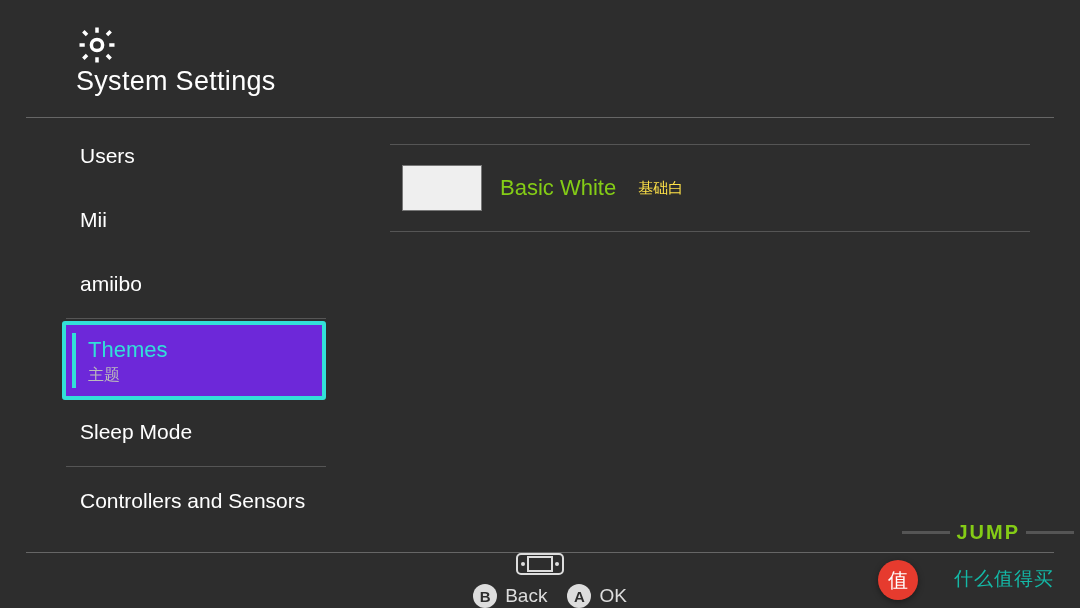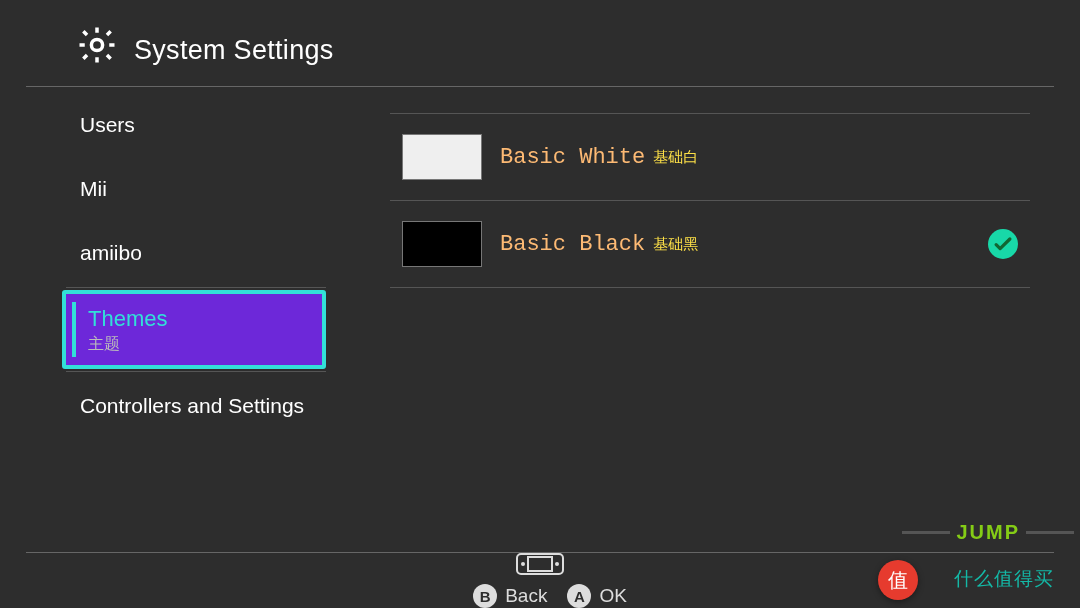--- a/index.html
+++ b/index.html
@@ -6,24 +6,25 @@
     body {
       width: 1080px;
       height: 608px;
       background: #2d2d2d;
       font-family: -apple-system, "Segoe UI", Arial, sans-serif;
       overflow: hidden;
       position: relative;
     }
     .header {
       display: flex;
-      align-items: flex-end;
+      align-items: flex-start;
       padding: 24px 0 20px 50px;
       border-bottom: 1px solid #666;
       margin: 0 26px;
+      flex-direction: column;
     }
     .gear-icon {
       width: 42px; height: 42px;
       margin-right: 16px;
       display: flex; align-items: center; justify-content: center;
     }
     .page-title {
       color: #fff;
       font-size: 27px;
       font-weight: 400;
@@ -97,21 +98,21 @@
     .theme-row:first-child {
       border-top: 1px solid #555;
     }
     .swatch {
       width: 80px; height: 46px;
       border: 1px solid #777;
       margin-right: 18px;
     }
     .swatch.white { background: #efefef; }
     .swatch.black { background: #000; }
-    .theme-name { color: #fdba74; font-size: 22px; margin-right: 8px; font-family: Liberation Mono, monospace; }
+    .theme-name { color: #84cc16; font-size: 22px; margin-right: 22px; }
     .theme-sub  { color: #fde047; font-size: 15px; }
     .check-icon {
       position: absolute;
       right: 12px; top: 50%;
       transform: translateY(-50%);
       width: 30px; height: 30px;
     }
     .jump-mark {
       position: absolute;
       right: 6px; bottom: 64px;
@@ -197,42 +198,34 @@
     </div>
     <div class="sidebar-item">
       <span class="sidebar-label">amiibo</span>
     </div>
     <div class="sidebar-divider"></div>
     <div class="sidebar-item selected">
       <span class="accent-bar"></span>
       <span class="sidebar-label">Themes</span>
       <span class="sidebar-sub">主题</span>
     </div>
+    <div class="sidebar-item">
+      <span class="sidebar-label">Sleep Mode</span>
+    </div>
     <div class="sidebar-divider"></div>
     <div class="sidebar-item">
-      <span class="sidebar-label">Controllers and Settings</span>
+      <span class="sidebar-label">Controllers and Sensors</span>
     </div>
   </div>
 
   <div class="content">
     <div class="theme-row">
       <div class="swatch white" title="#efefef"></div>
       <span class="theme-name">Basic White</span>
       <span class="theme-sub">基础白</span>
-    </div>
-    <div class="theme-row">
-      <div class="swatch black" title="#000000"></div>
-      <span class="theme-name">Basic Black</span>
-      <span class="theme-sub">基础黑</span>
-      <span class="check-icon">
-        <svg viewBox="0 0 24 24" width="30" height="30">
-          <circle cx="12" cy="12" r="12" fill="#18d8a8"></circle>
-          <path d="M6.5 12.5l3.2 3.2L17.5 8" stroke="#163" stroke-width="2.6" fill="none" stroke-linecap="round" stroke-linejoin="round"></path>
-        </svg>
-      </span>
     </div>
   </div>
 </div>
 
 <div class="jump-mark">
   <span class="bar"></span>
   <span class="txt">JUMP</span>
   <span class="bar"></span>
 </div>
 

